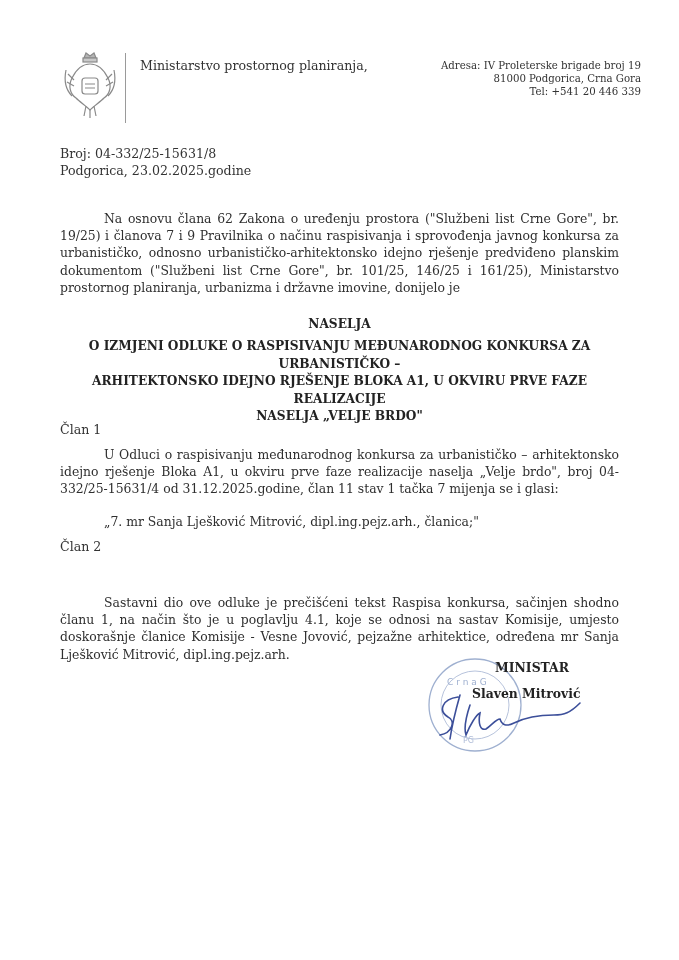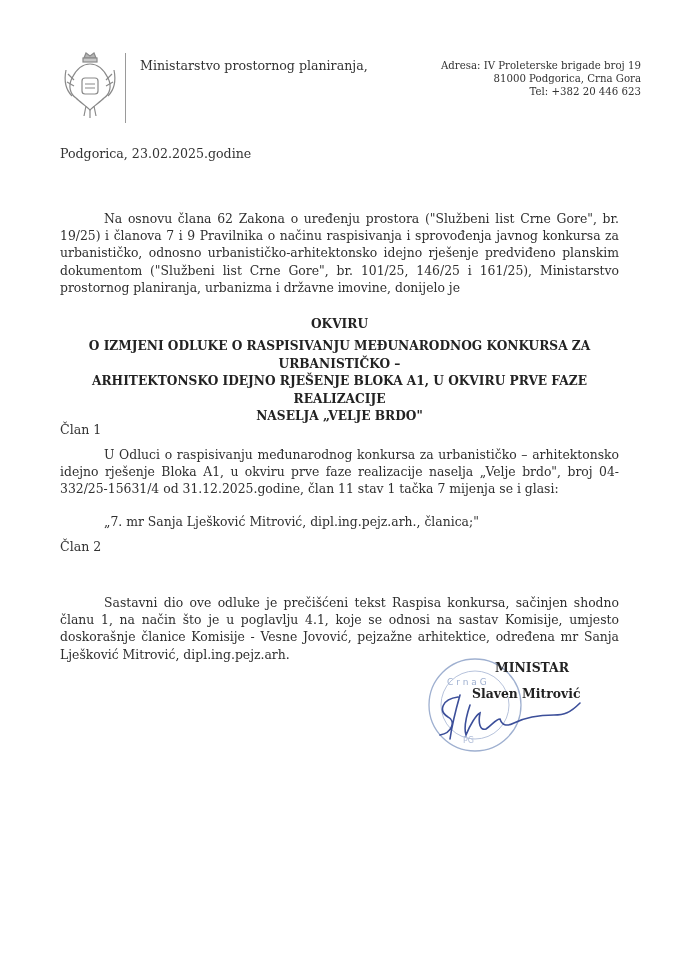--- a/index.html
+++ b/index.html
@@ -45,32 +45,33 @@
     </g>
   </svg>
 </div>
 <div class="abs vline"></div>
 <div class="abs org">
   <div>Ministarstvo prostornog planiranja,</div>
 </div>
 <div class="abs addr">
   <div>Adresa: IV Proleterske brigade broj 19</div>
   <div>81000 Podgorica, Crna Gora</div>
-  <div>Tel: +382 20 446 623</div>
+  <div>Tel: +541 20 446 339</div>
 </div>
 
 <div class="abs meta">
+  <div>Broj: 04-332/25-15631/8</div>
   <div>Podgorica, 23.02.2025.godine</div>
 </div>
 
 <div class="abs para intro">
   <span class="first">Na osnovu člana 62 Zakona o uređenju prostora ("Službeni list Crne Gore", br. 19/25) i članova 7 i 9 Pravilnika o načinu raspisivanja i sprovođenja javnog konkursa za urbanističko, odnosno urbanističko-arhitektonsko idejno rješenje predviđeno planskim dokumentom ("Službeni list Crne Gore", br. 101/25, 146/25 i 161/25), Ministarstvo prostornog planiranja, urbanizma i državne imovine, donijelo je</span>
 </div>
 
-<div class="abs title t1">OKVIRU</div>
+<div class="abs title t1">NASELJA</div>
 <div class="abs title t2">
   <div>O IZMJENI ODLUKE O RASPISIVANJU MEĐUNARODNOG KONKURSA ZA URBANISTIČKO –</div>
   <div>ARHITEKTONSKO IDEJNO RJEŠENJE BLOKA A1, U OKVIRU PRVE FAZE REALIZACIJE</div>
   <div>NASELJA „VELJE BRDO"</div>
 </div>
 
 <div class="abs clan c1">Član 1</div>
 <div class="abs para p1">
   <span class="first">U Odluci o raspisivanju međunarodnog konkursa za urbanističko – arhitektonsko idejno rješenje Bloka A1, u okviru prve faze realizacije naselja „Velje brdo", broj 04-332/25-15631/4 od 31.12.2025.godine, član 11 stav 1 tačka 7 mijenja se i glasi:</span>
 </div>

